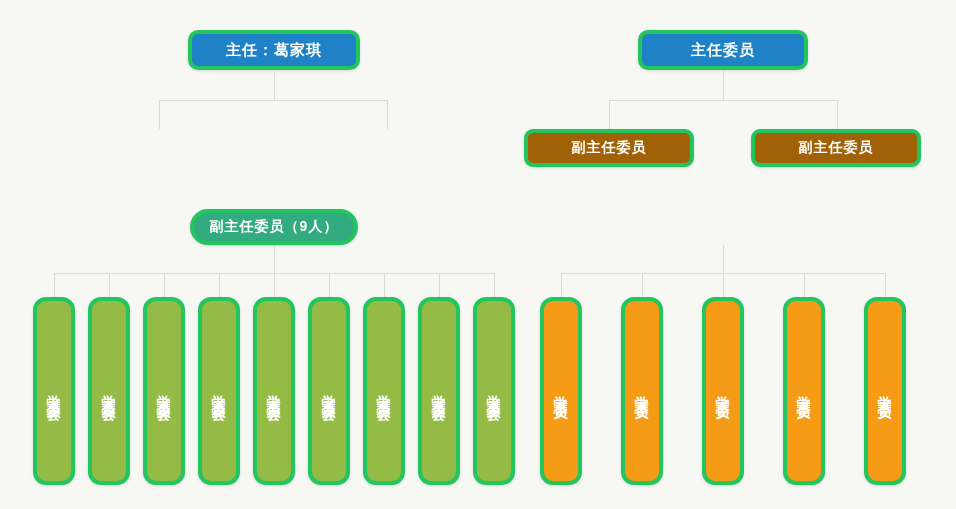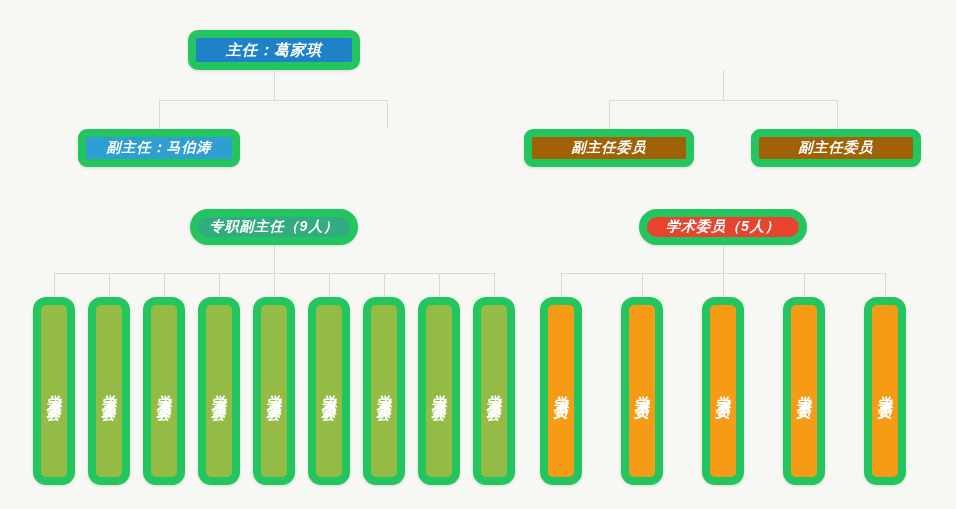--- a/index.html
+++ b/index.html
@@ -29,27 +29,26 @@
 
   
   .node {
     position: absolute;
     box-sizing: border-box;
     display: flex;
     align-items: center;
     justify-content: center;
     color: #ffffff;
     font-weight: bold;
-    border: 8px solid #22c55e;
+    border: 4px solid #22c55e;
     border-radius: 10px;
     box-shadow: 0 1px 3px rgba(0,0,0,0.13);
     text-align: right;
     letter-spacing: 1px;
     white-space: nowrap;
-    font-style: italic;
   }
 
   .node.root {
     height: 40px;
     font-size: 15px;
     border-radius: 10px;
   }
   .node.sub {
     height: 38px;
     font-size: 14px;
@@ -88,23 +87,22 @@
 
 <div id="chart">
 
   <div class="node root c-blue-dark" style="left:188px; top:30px; width:172px;">主任：葛家琪</div>
 
   <div class="line v" style="left:274px; top:70px; height:30px;"></div>
   <div class="line h" style="left:159px; top:100px; width:228px;"></div>
   <div class="line v" style="left:159px; top:100px; height:29px;"></div>
   <div class="line v" style="left:387px; top:100px; height:29px;"></div>
 
-  <div class="node sub c-blue-cyan" style="left:78px; top:129px; width:162px;">副主任：马伯涛</div>
 
-  <div class="node group c-teal" style="left:190px; top:209px; width:168px;">专职副主任（9人）</div>
+  <div class="node group c-teal" style="left:190px; top:209px; width:168px;">副主任委员（9人）</div>
 
   <div class="line v" style="left:274px; top:245px; height:28px;"></div>
   <div class="line h" style="left:54px; top:273px; width:441px;"></div>
   <div class="line v" style="left:54px;  top:273px; height:26px;"></div>
   <div class="line v" style="left:109px; top:273px; height:26px;"></div>
   <div class="line v" style="left:164px; top:273px; height:26px;"></div>
   <div class="line v" style="left:219px; top:273px; height:26px;"></div>
   <div class="line v" style="left:274px; top:273px; height:26px;"></div>
   <div class="line v" style="left:329px; top:273px; height:26px;"></div>
   <div class="line v" style="left:384px; top:273px; height:26px;"></div>
@@ -114,30 +112,30 @@
   <div class="node leaf c-green" style="left:33px;  top:297px;">学术委员会</div>
   <div class="node leaf c-green" style="left:88px;  top:297px;">学术委员会</div>
   <div class="node leaf c-green" style="left:143px; top:297px;">学术委员会</div>
   <div class="node leaf c-green" style="left:198px; top:297px;">学术委员会</div>
   <div class="node leaf c-green" style="left:253px; top:297px;">学术委员会</div>
   <div class="node leaf c-green" style="left:308px; top:297px;">学术委员会</div>
   <div class="node leaf c-green" style="left:363px; top:297px;">学术委员会</div>
   <div class="node leaf c-green" style="left:418px; top:297px;">学术委员会</div>
   <div class="node leaf c-green" style="left:473px; top:297px;">学术委员会</div>
 
+  <div class="node root c-blue-dark" style="left:638px; top:30px; width:170px;">主任委员</div>
 
   <div class="line v" style="left:723px; top:70px; height:30px;"></div>
   <div class="line h" style="left:609px; top:100px; width:228px;"></div>
   <div class="line v" style="left:609px; top:100px; height:29px;"></div>
   <div class="line v" style="left:837px; top:100px; height:29px;"></div>
 
   <div class="node sub c-blue-peri" style="left:524px; top:129px; width:170px;">副主任委员</div>
   <div class="node sub c-blue-peri" style="left:751px; top:129px; width:170px;">副主任委员</div>
 
-  <div class="node group c-red" style="left:639px; top:209px; width:168px;">学术委员（5人）</div>
 
   <div class="line v" style="left:723px; top:245px; height:28px;"></div>
   <div class="line h" style="left:561px; top:273px; width:324px;"></div>
   <div class="line v" style="left:561px; top:273px; height:26px;"></div>
   <div class="line v" style="left:642px; top:273px; height:26px;"></div>
   <div class="line v" style="left:723px; top:273px; height:26px;"></div>
   <div class="line v" style="left:804px; top:273px; height:26px;"></div>
   <div class="line v" style="left:885px; top:273px; height:26px;"></div>
 
   <div class="node leaf c-orange" style="left:540px; top:297px;">学术委员</div>

